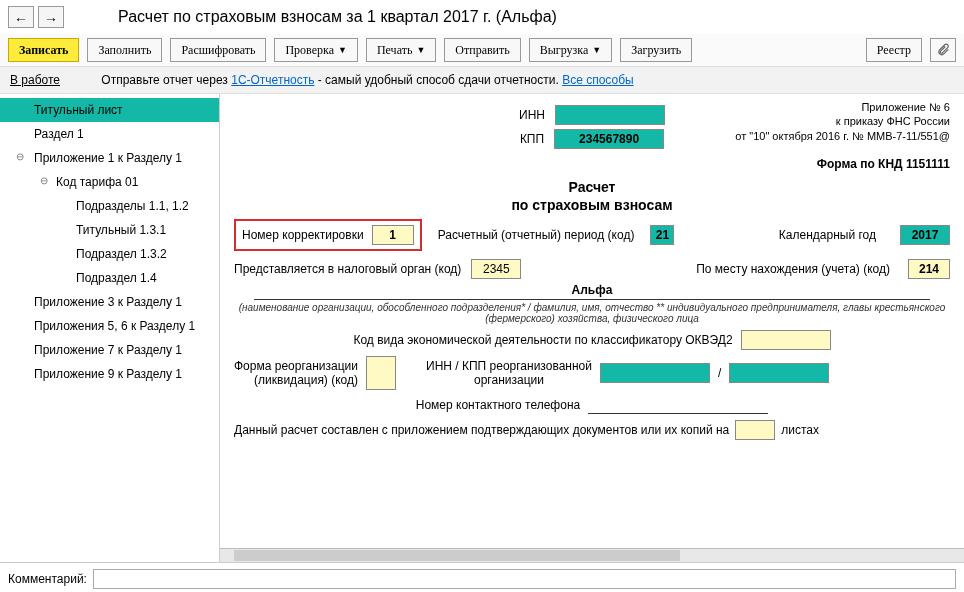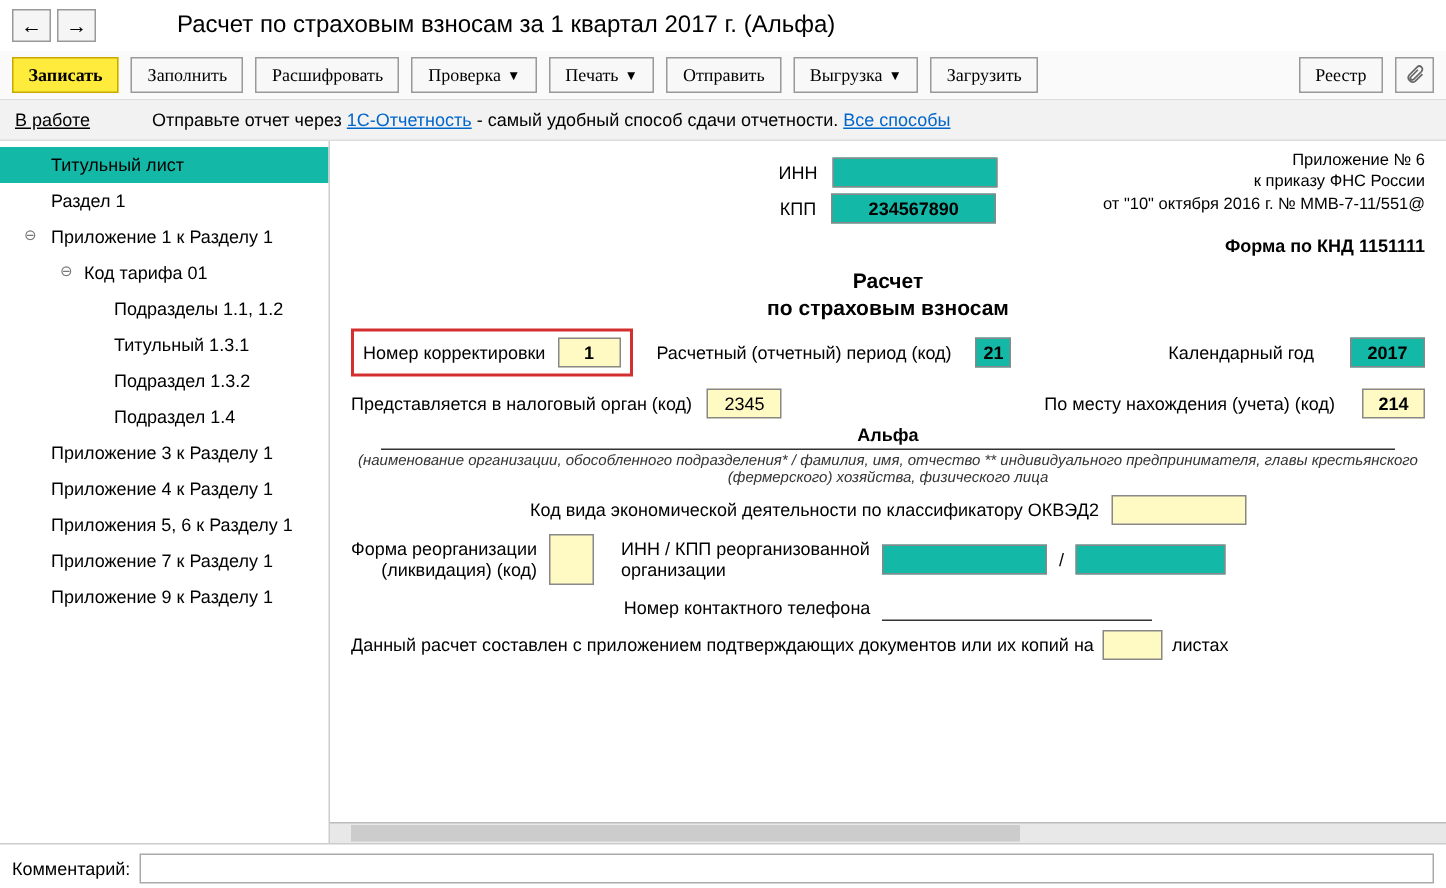--- a/index.html
+++ b/index.html
@@ -249,21 +249,20 @@
   <div class="sidebar">
     <div class="tree-item lvl1 sel">Титульный лист</div>
     <div class="tree-item lvl1">Раздел 1</div>
     <div class="tree-item lvl1 expander">Приложение 1 к Разделу 1</div>
     <div class="tree-item lvl2 expander">Код тарифа 01</div>
     <div class="tree-item lvl3">Подразделы 1.1, 1.2</div>
     <div class="tree-item lvl3">Титульный 1.3.1</div>
     <div class="tree-item lvl3">Подраздел 1.3.2</div>
     <div class="tree-item lvl3">Подраздел 1.4</div>
     <div class="tree-item lvl1">Приложение 3 к Разделу 1</div>
-    <div class="tree-item lvl1">Приложение 4 к Разделу 1</div>
     <div class="tree-item lvl1">Приложения 5, 6 к Разделу 1</div>
     <div class="tree-item lvl1">Приложение 7 к Разделу 1</div>
     <div class="tree-item lvl1">Приложение 9 к Разделу 1</div>
   </div>
 
   <div class="content">
     <div class="annex">
       <div>Приложение № 6</div>
       <div>к приказу ФНС России</div>
       <div>от "10" октября 2016 г. № ММВ-7-11/551@</div>
@@ -310,21 +309,21 @@
       <span class="lbl">Код вида экономической деятельности по классификатору ОКВЭД2</span>
       <span class="fld y" style="width:90px"></span>
     </div>
 
     <div class="row" style="gap:8px;margin-top:6px">
       <div style="text-align:right">
         <div class="lbl">Форма реорганизации</div>
         <div class="lbl">(ликвидация) (код)</div>
       </div>
       <span class="fld y" style="width:30px;height:34px"></span>
-      <div style="text-align:left;margin-left:10px">
+      <div style="text-align:center;margin-left:22px">
         <div class="lbl">ИНН / КПП реорганизованной</div>
         <div class="lbl">организации</div>
       </div>
       <span class="fld" style="width:110px"></span>
       <span>/</span>
       <span class="fld" style="width:100px"></span>
     </div>
 
     <div class="row" style="gap:8px;justify-content:center;margin-top:6px">
       <span class="lbl">Номер контактного телефона</span>

